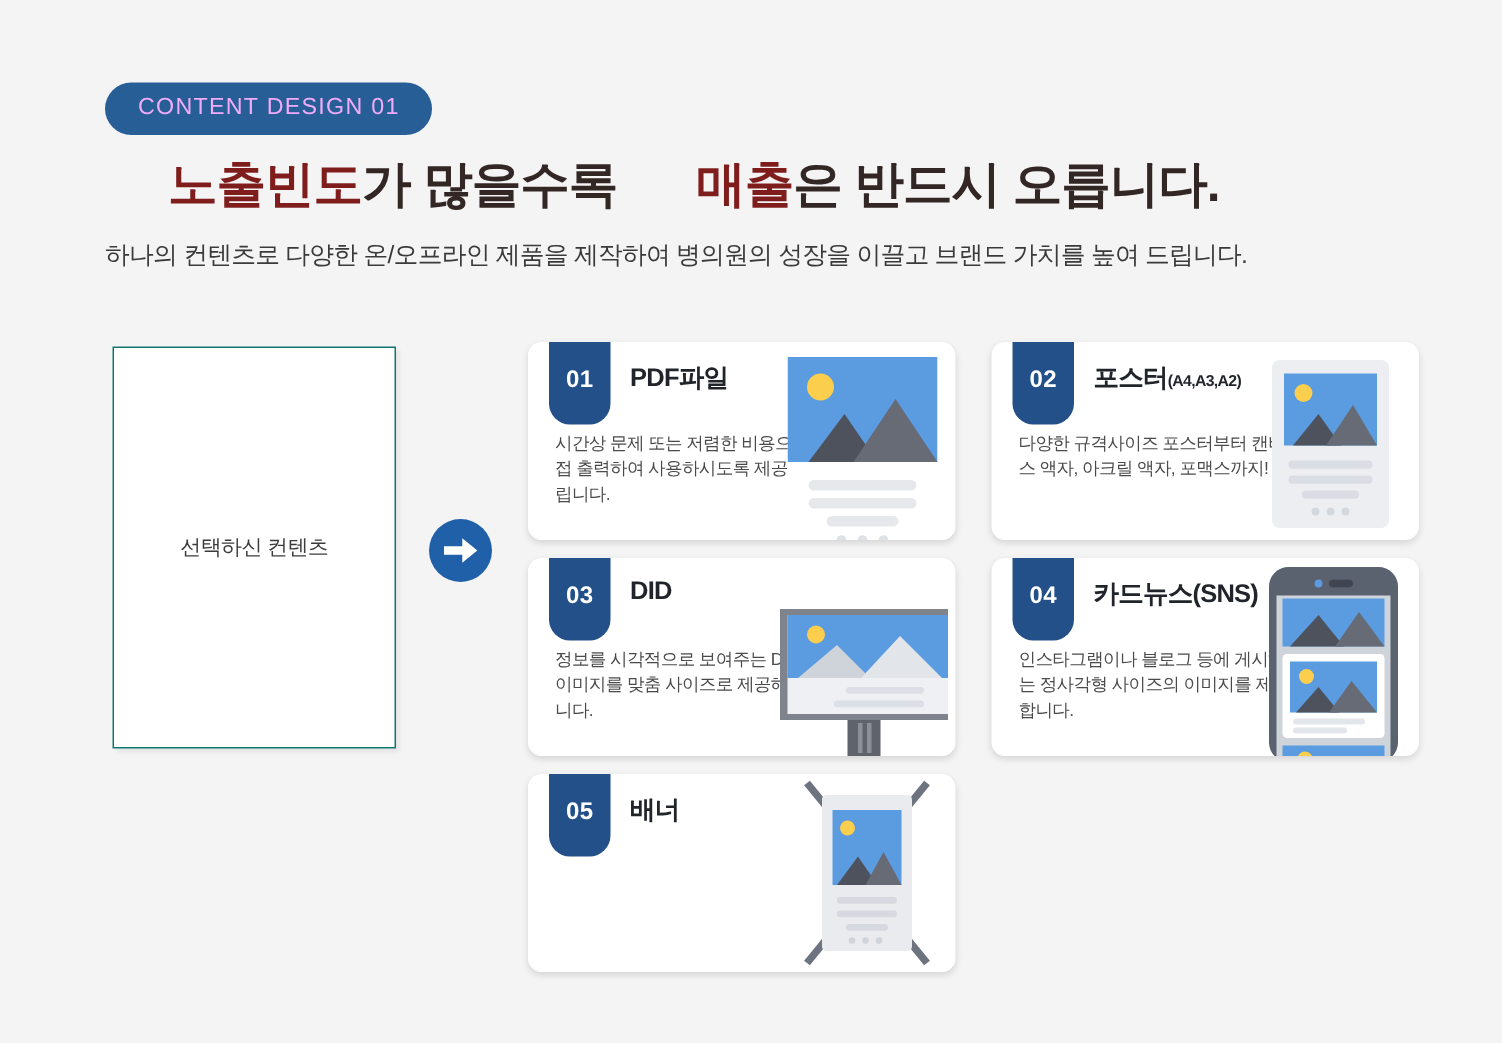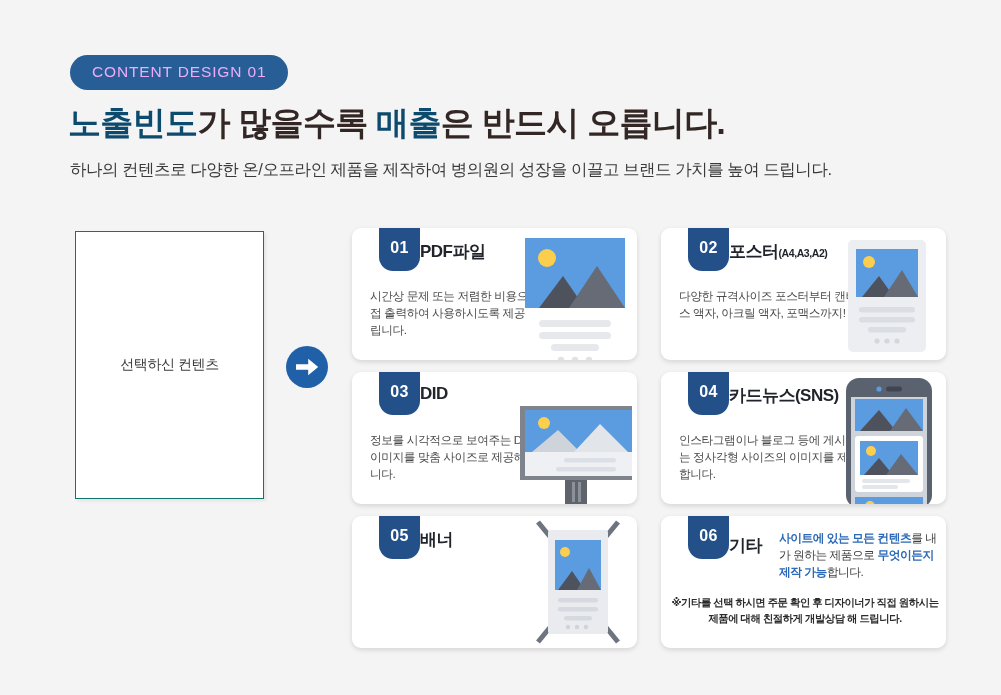--- a/index.html
+++ b/index.html
@@ -16,21 +16,21 @@
     border-radius:20px;
     padding:9px 22px 10px 22px;
     font-size:15.5px;letter-spacing:.055em;
     line-height:1;
   }
   .headline{
     position:absolute;left:68px;top:101px;
     font-size:33px;font-weight:bold;color:#332725;
     letter-spacing:-.02em;white-space:nowrap;
   }
-  .headline .hl{color:#0c4a6e;}
+  .headline .hl{color:#7f1d1d;margin-left:44px;}
   .subline{
     position:absolute;left:70px;top:159px;
     font-size:16.5px;color:#3a3a3a;letter-spacing:-.03em;white-space:nowrap;
   }
 
   
   .source-box{
     position:absolute;left:75px;top:231px;
     width:187px;height:266px;
     background:#fff;border:1px solid #0f766e;
@@ -63,28 +63,27 @@
   .card.c1{left:0;top:0;}
   .card.c2{left:309px;top:0;}
   .card.c3{left:0;top:144px;}
   .card.c4{left:309px;top:144px;}
   .card.c5{left:0;top:288px;}
   .card.c6{left:309px;top:288px;}
 
   
   .badge{
     position:absolute;left:14px;top:0;
-    width:41px;height:43px;
+    width:41px;height:55px;
     background:#245089;
     border-radius:0 0 14px 14px;
     color:#fff;font-size:16px;font-weight:bold;
     display:flex;align-items:center;justify-content:center;
     padding-bottom:4px;box-sizing:border-box;
     letter-spacing:.02em;
-    margin-left:13px;
   }
   .card-title{
     position:absolute;left:68px;top:12px;
     font-size:17px;font-weight:bold;color:#21252b;
     letter-spacing:-.03em;white-space:nowrap;
   }
   .card-title .sub{font-size:10.5px;letter-spacing:-.04em;}
   .card-desc{
     position:absolute;left:18px;top:60px;
     width:185px;
@@ -247,20 +246,14 @@
         <rect x="28" y="82" width="40" height="4.5" rx="2.2" fill="#d6d9df"></rect>
         <rect x="28" y="91" width="40" height="4.5" rx="2.2" fill="#d6d9df"></rect>
         <rect x="34" y="100" width="28" height="4.5" rx="2.2" fill="#d6d9df"></rect>
         <circle cx="38" cy="111" r="2.2" fill="#cfd3da"></circle>
         <circle cx="47" cy="111" r="2.2" fill="#cfd3da"></circle>
         <circle cx="56" cy="111" r="2.2" fill="#cfd3da"></circle>
       </svg>
     </div>
   </div>
 
-  <div class="card c6">
-    <div class="badge">06</div>
-    <div class="card-title">기타</div>
-    <div class="c6-blue" id="c6blue"><b>사이트에 있는 모든 컨텐츠</b>를 내가 원하는 제품으로 <b>무엇이든지 제작 가능</b>합니다.</div>
-    <div class="c6-note">※기타를 선택 하시면 주문 확인 후 디자이너가 직접 원하시는 제품에 대해 친절하게 개발상담 해 드립니다.</div>
-  </div>
 
 </div>
 
 </body></html>

